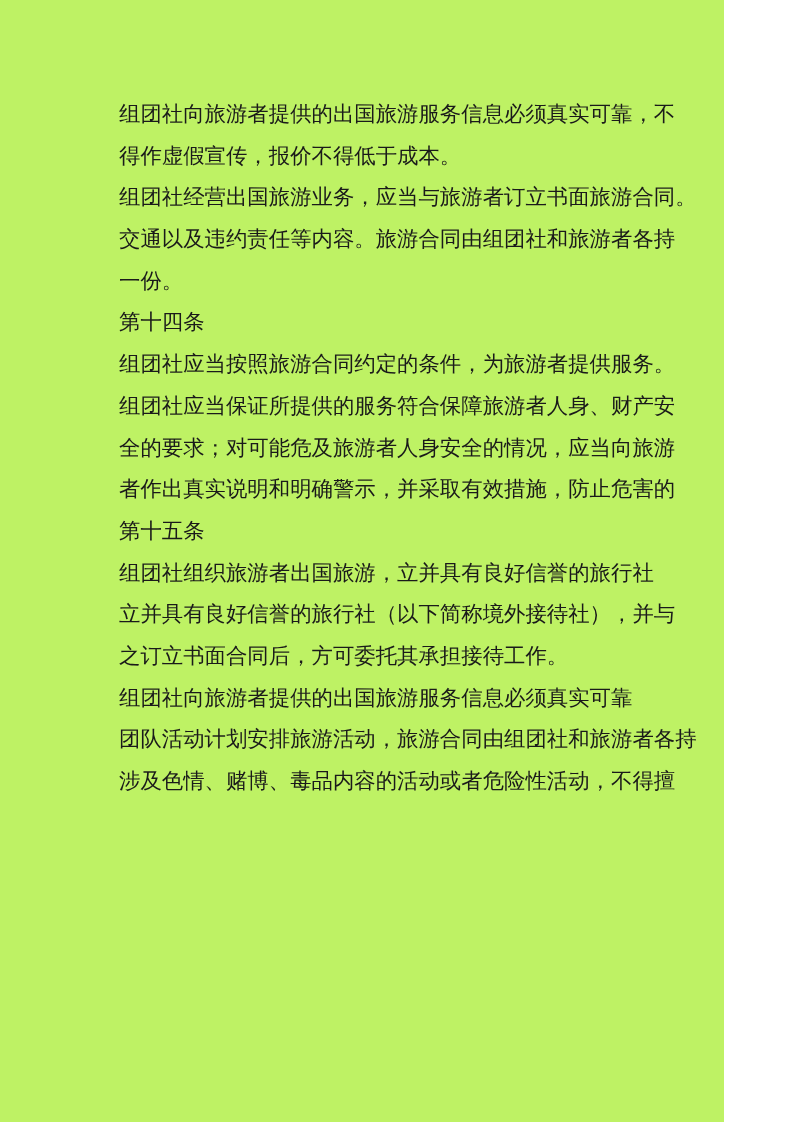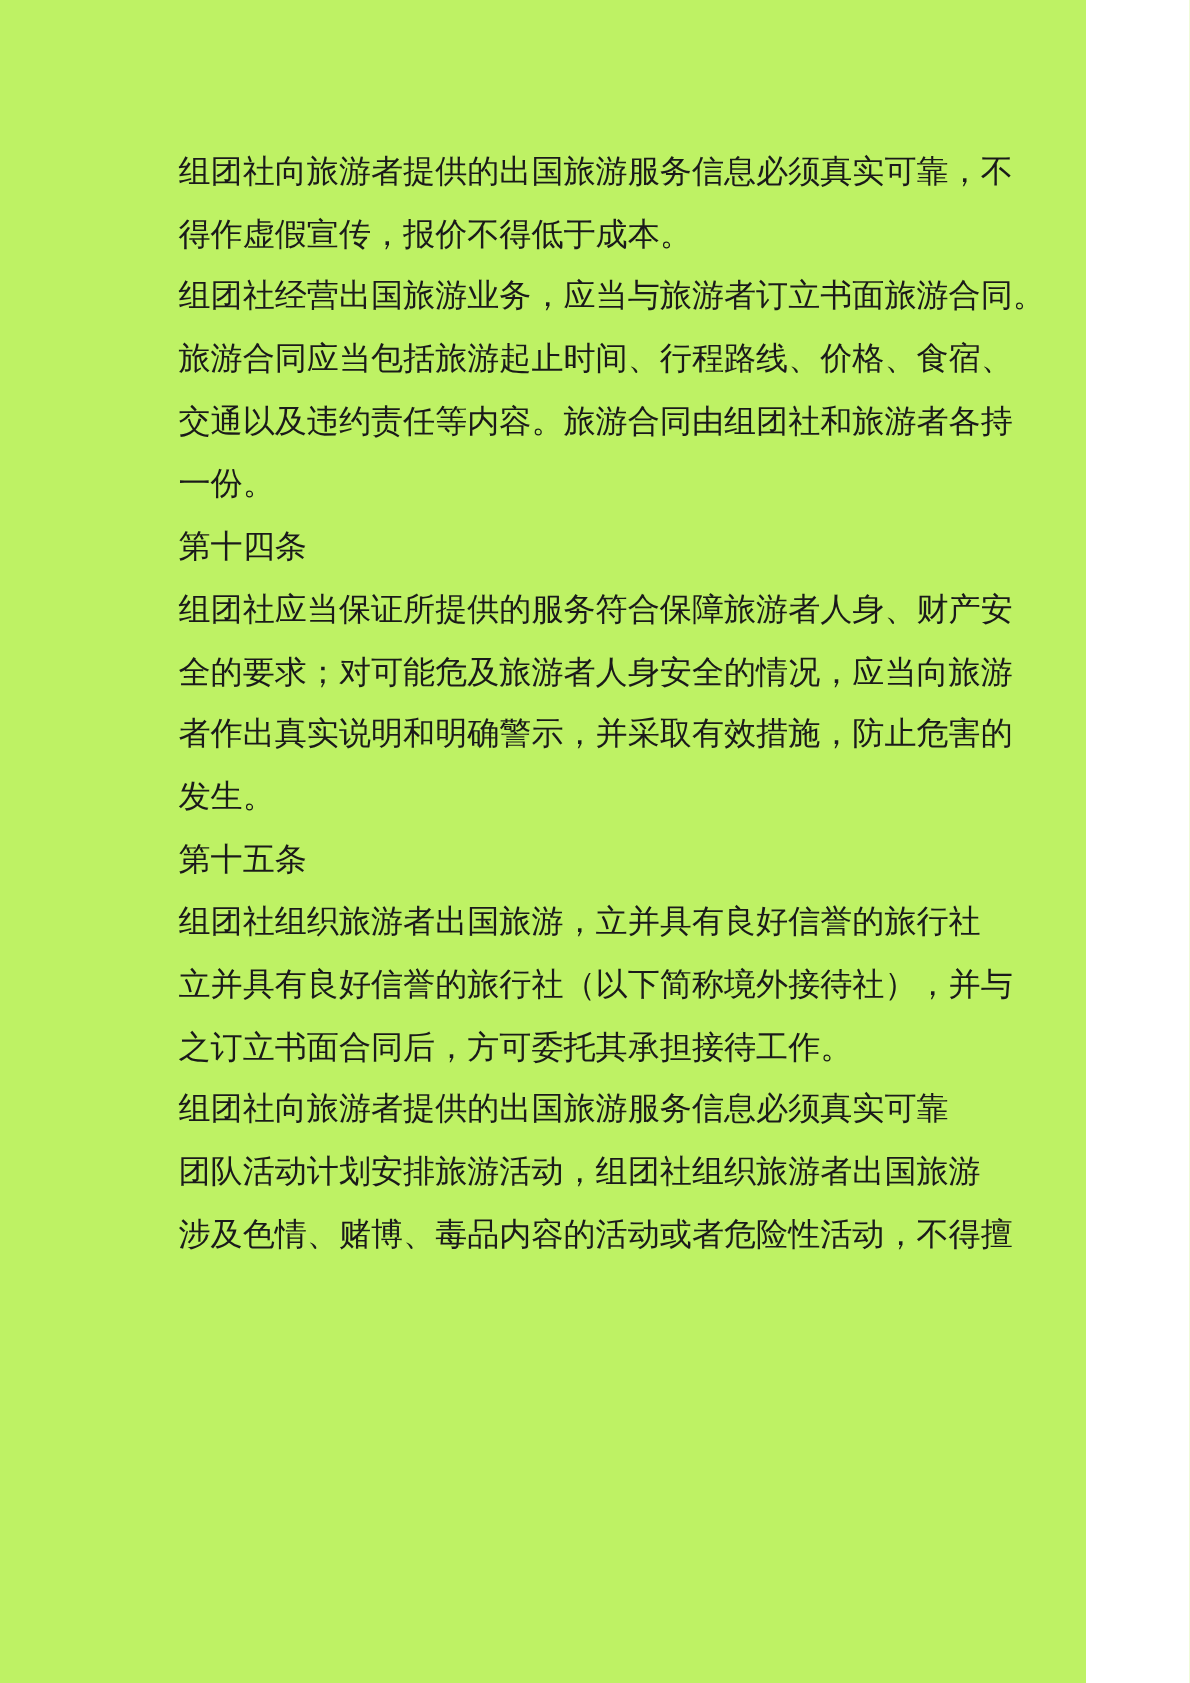--- a/index.html
+++ b/index.html
@@ -31,29 +31,28 @@
   }
 </style>
 </head>
 <body>
 
 <div class="page">
   <div class="text-content">
     <div class="line">组团社向旅游者提供的出国旅游服务信息必须真实可靠，不</div>
     <div class="line">得作虚假宣传，报价不得低于成本。</div>
     <div class="line">组团社经营出国旅游业务，应当与旅游者订立书面旅游合同。</div>
-    <div class="line">旅游合同应当包括旅游起止时间、行程路线、价格、食宿、</div>
     <div class="line">交通以及违约责任等内容。旅游合同由组团社和旅游者各持</div>
     <div class="line">一份。</div>
     <div class="line">第十四条</div>
+    <div class="line">组团社应当按照旅游合同约定的条件，为旅游者提供服务。</div>
     <div class="line">组团社应当保证所提供的服务符合保障旅游者人身、财产安</div>
     <div class="line">全的要求；对可能危及旅游者人身安全的情况，应当向旅游</div>
     <div class="line">者作出真实说明和明确警示，并采取有效措施，防止危害的</div>
-    <div class="line">发生。</div>
     <div class="line">第十五条</div>
     <div class="line">组团社组织旅游者出国旅游，立并具有良好信誉的旅行社</div>
     <div class="line">立并具有良好信誉的旅行社（以下简称境外接待社），并与</div>
     <div class="line">之订立书面合同后，方可委托其承担接待工作。</div>
     <div class="line">组团社向旅游者提供的出国旅游服务信息必须真实可靠</div>
-    <div class="line">团队活动计划安排旅游活动，组团社组织旅游者出国旅游</div>
+    <div class="line">团队活动计划安排旅游活动，旅游合同由组团社和旅游者各持</div>
     <div class="line">涉及色情、赌博、毒品内容的活动或者危险性活动，不得擅</div>
   </div>
 </div>
 
 </body></html>

